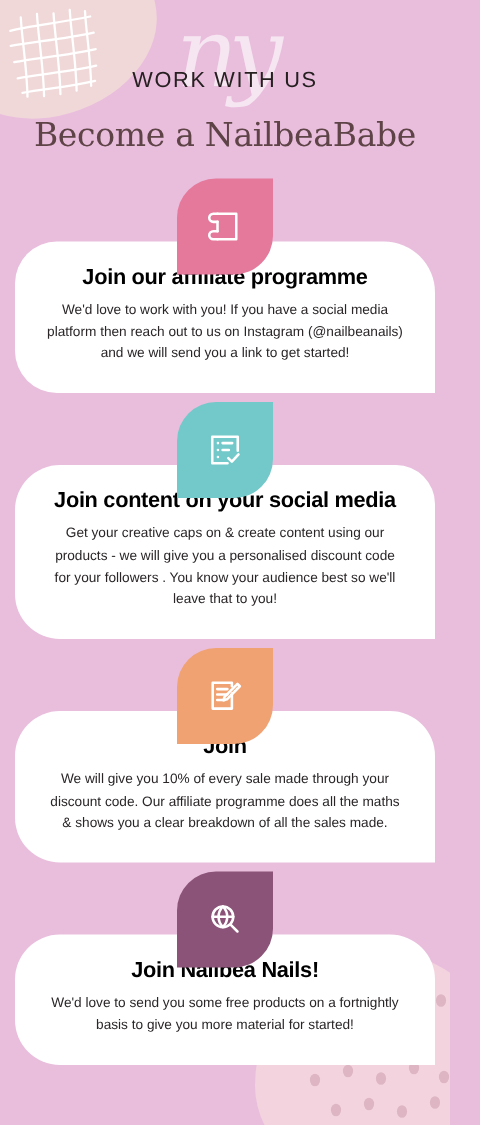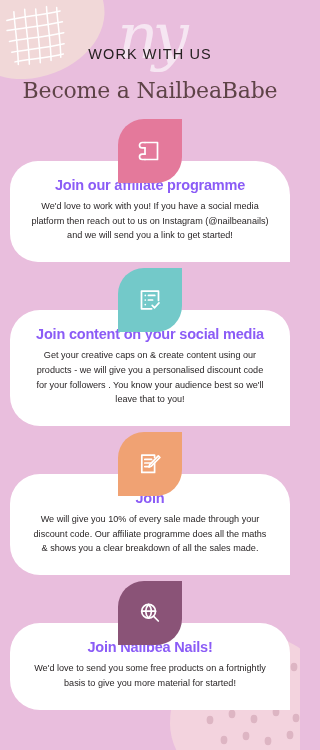--- a/index.html
+++ b/index.html
@@ -137,21 +137,21 @@
     border-radius: 28px 28px 0 28px;
     padding: 16px 16px 14px 16px;
     box-sizing: border-box;
     z-index: 1;
     text-align: center;
   }
   .card-title {
     margin: 0 0 6px 0;
     font-size: 14.5px;
     font-weight: 700;
-    color: #8b5cf6;
+    color: #000000;
     letter-spacing: -0.2px;
   }
   .card-body {
     margin: 5px;
     font-size: 9.1px;
     line-height: 1.62;
     color: #2a2627;
   }
 
   

